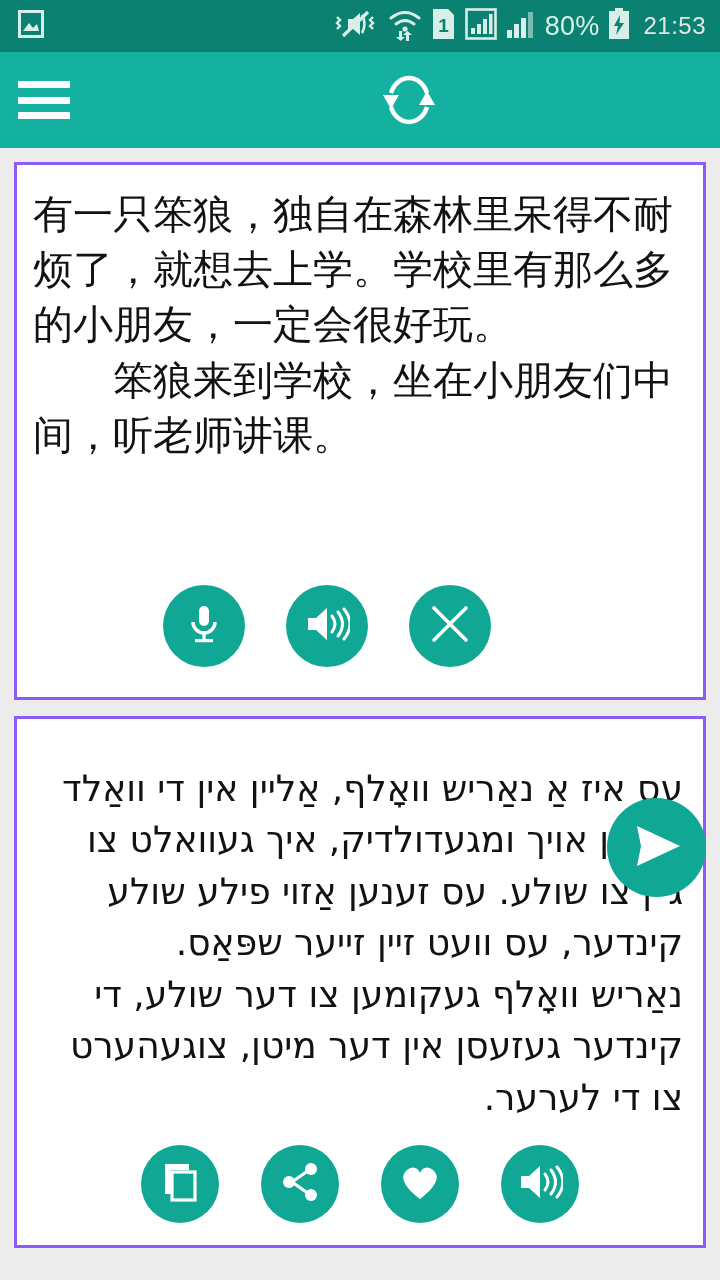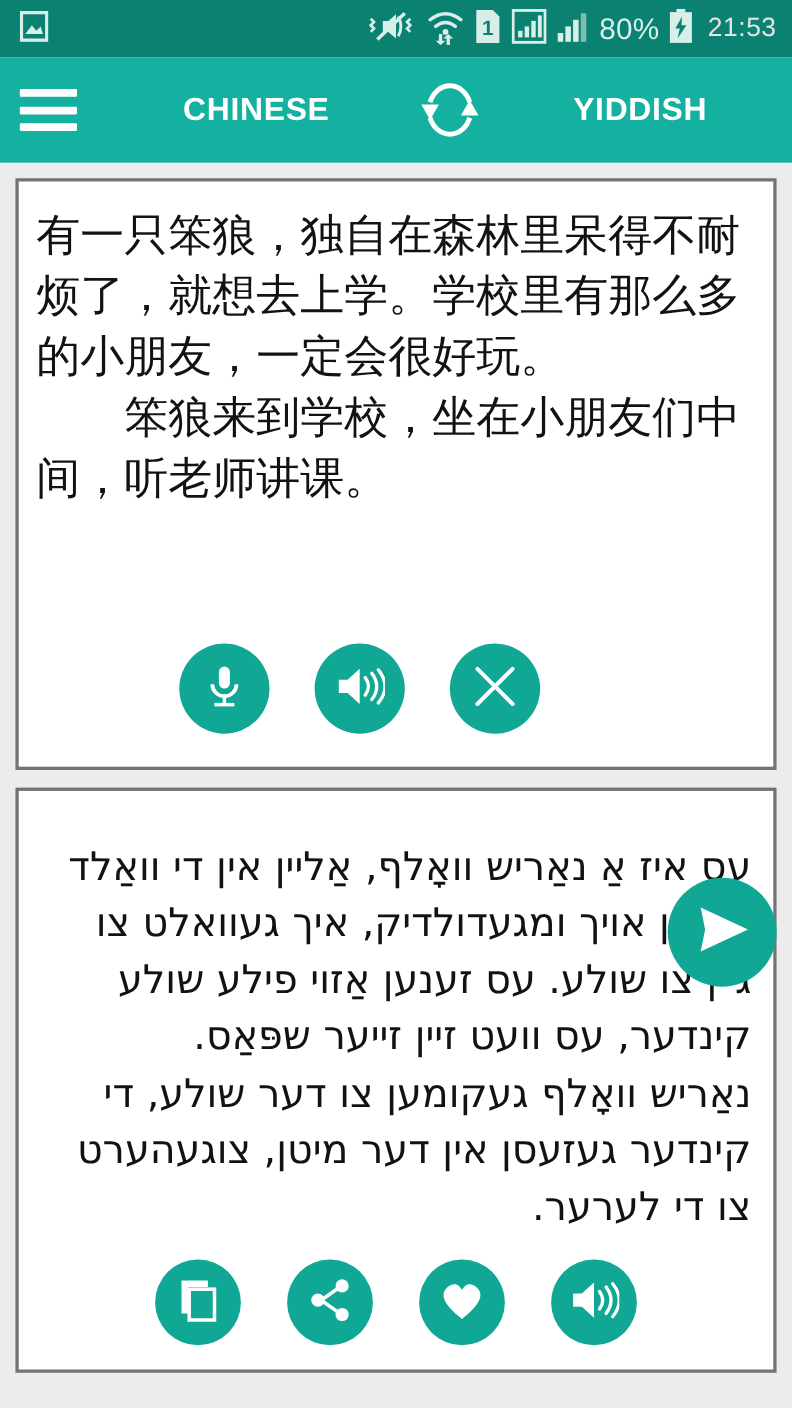--- a/index.html
+++ b/index.html
@@ -42,21 +42,21 @@
   .lang-dst{ position:absolute; left:472px; width:220px; }
   .swap{
     position:absolute; left:372px; top:50%; transform:translateY(-50%);
     width:74px; height:74px; cursor:pointer;
   }
 
   
   .content{ position:relative; height:1132px; background:#ececec; }
   .card{
     position:absolute; left:14px; right:14px;
-    background:#fff; border:3px solid #737373;
+    background:#fff; border:3px solid #8b5cf6;
   }
   .card-src{ top:14px; height:538px; }
   .card-dst{ top:568px; height:532px; }
 
   .text-zh{
     padding:22px 16px 0 16px;
     font-size:40px; line-height:1.38; color:#121212;
     font-family:"DejaVu Sans","Liberation Sans",sans-serif;
     white-space:pre-wrap; word-break:break-all;
   }
@@ -174,34 +174,32 @@
   </div>
 </div>
 
 <div class="appbar">
   <div class="hamburger">
     <span></span>
       <span></span>
       <span></span>
   </div>
 
-  <div class="lang lang-src">CHINESE</div>
 
   <div class="swap">
     <svg width="74" height="74" viewBox="0 0 74 74">
       <g fill="none" stroke="#ffffff" stroke-width="4.5" stroke-linecap="butt">
         <path d="M19 44 a19 22 0 0 0 36 0"></path>
         <path d="M55 30 a19 22 0 0 0 -36 0"></path>
       </g>
       <polygon points="19,46 11,32 27,32" fill="#ffffff"></polygon>
       <polygon points="55,28 63,42 47,42" fill="#ffffff"></polygon>
     </svg>
   </div>
 
-  <div class="lang lang-dst">YIDDISH</div>
 </div>
 
 <div class="content">
 
   <div class="card card-src">
     <div class="text-zh">有一只笨狼，独自在森林里呆得不耐烦了，就想去上学。学校里有那么多的小朋友，一定会很好玩。
 　　笨狼来到学校，坐在小朋友们中间，听老师讲课。</div>
 
     <div class="btnrow btnrow-src">
       <div class="fab">

